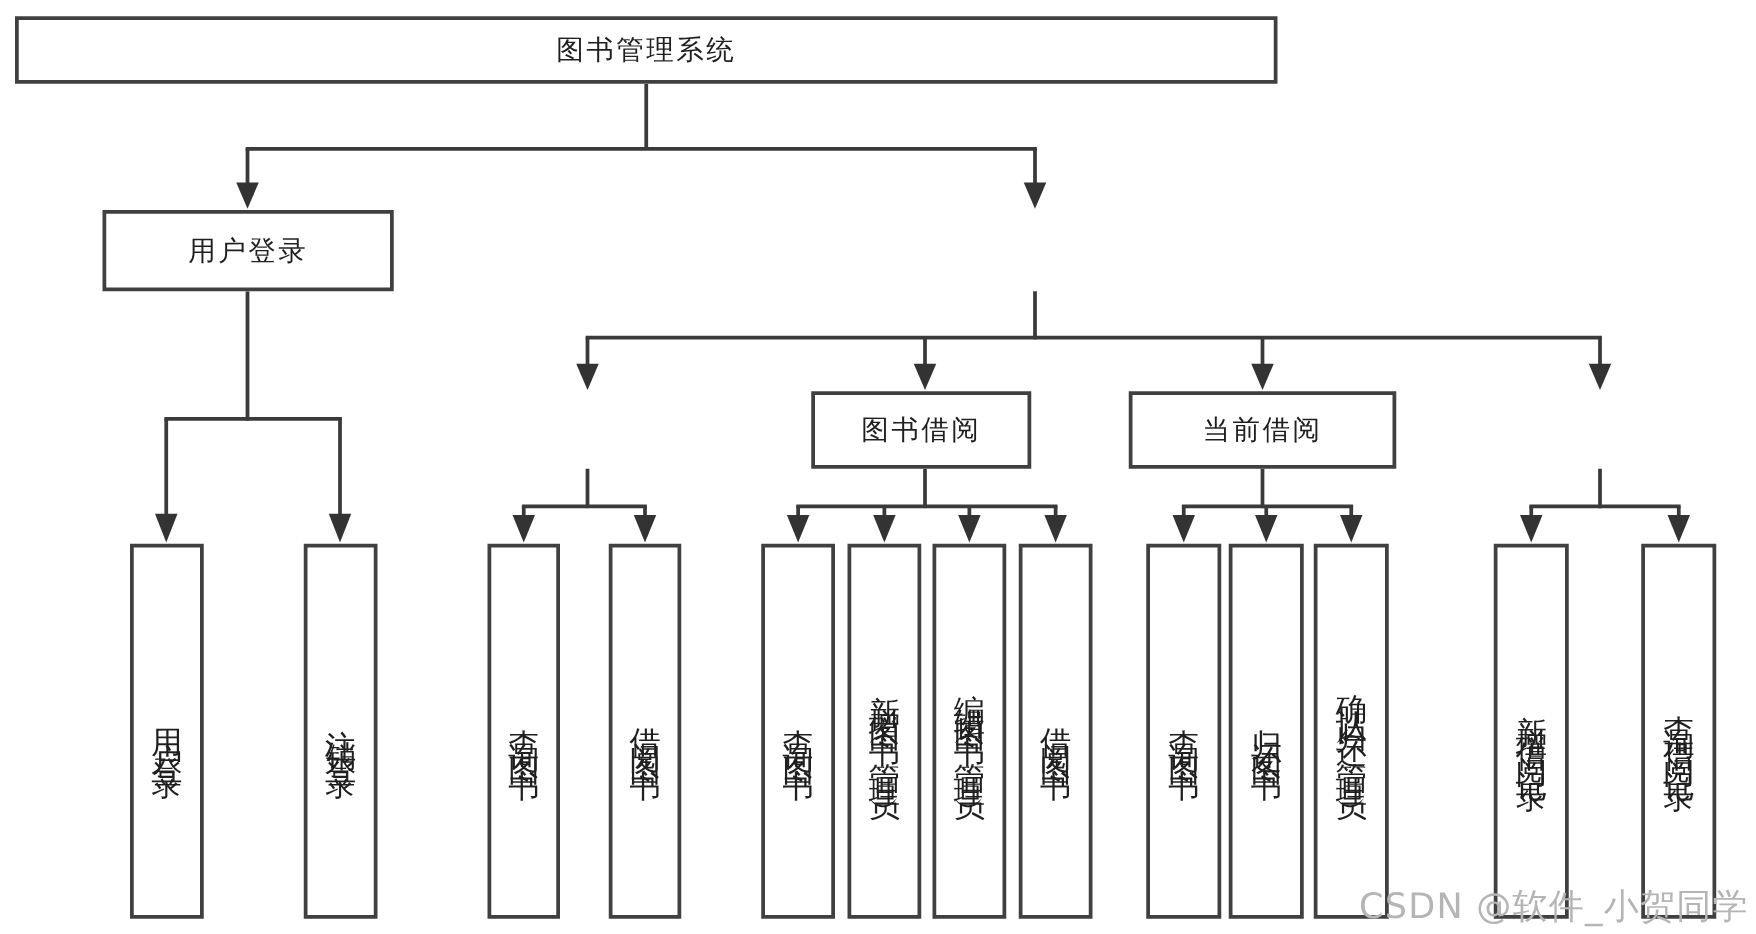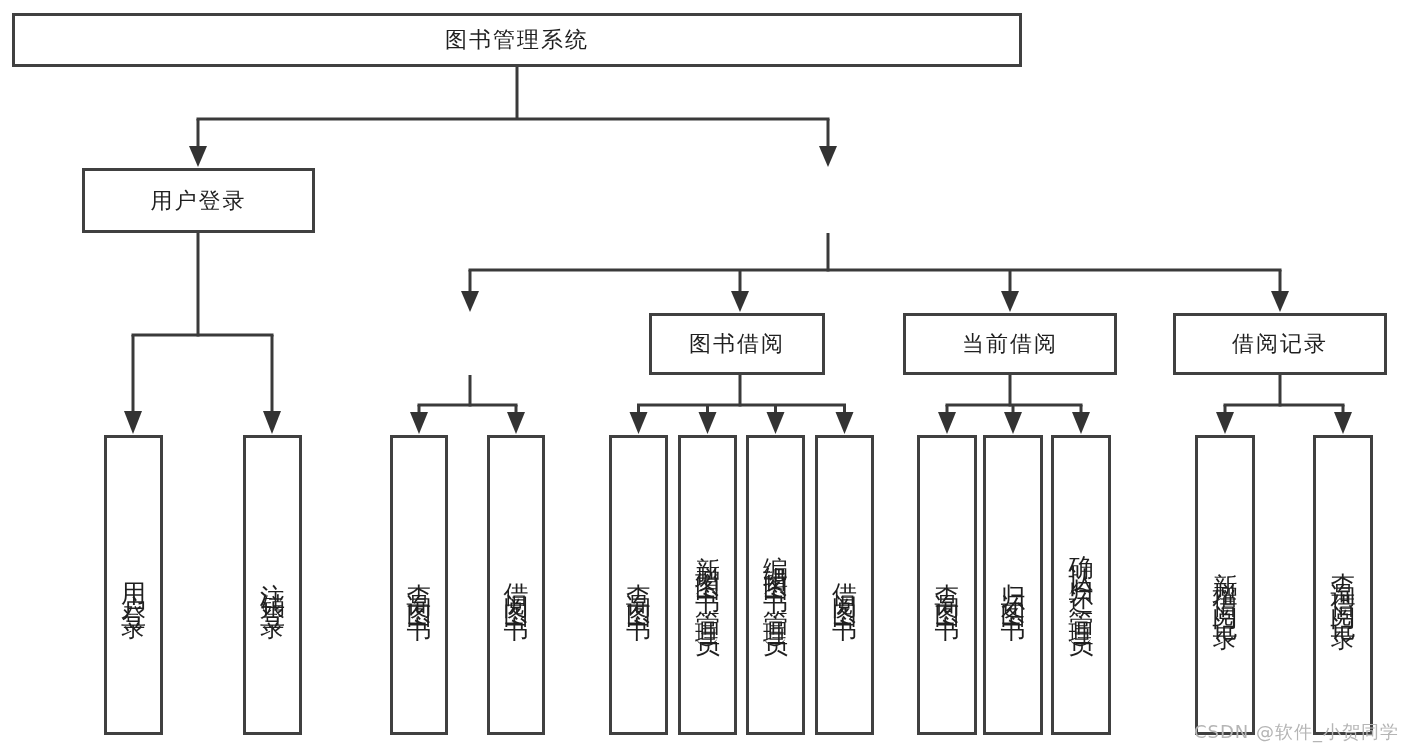--- a/index.html
+++ b/index.html
@@ -37,21 +37,21 @@
     font-size: 25px;
     line-height: 1;
     letter-spacing: 11px;
     color: #1f1f1f;
     white-space: nowrap;
   }
   #watermark {
     position: absolute;
     right: 6px;
     bottom: 3px;
-    font-size: 18px;
+    font-size: 28px;
     color: #b5b5b5;
     letter-spacing: 1px;
     z-index: 10;
     white-space: nowrap;
   }
 </style>
 </head>
 <body>
 
 <div id="canvas">
@@ -125,23 +125,20 @@
   <div class="box h" style="left:82px; top:168px; width:233px; height:65px;">
     <span>用户登录</span>
   </div>
 
   <div class="box h" style="left:633px; top:313px; width:176px; height:62px;margin-left:16px;">
     <span>图书借阅</span>
   </div>
   <div class="box h" style="left:903px; top:313px; width:214px; height:62px;justify-content:center;">
     <span>当前借阅</span>
   </div>
-  <div class="box h" style="left:1173px; top:313px; width:214px; height:62px;">
-    <span>借阅记录</span>
-  </div>
 
   <div class="box v" style="left:104px; top:435px; width:59px; height:300px;">
     <span>用户登录</span>
   </div>
   <div class="box v" style="left:243px; top:435px; width:59px; height:300px;">
     <span>注销登录</span>
   </div>
 
   <div class="box v" style="left:390px; top:435px; width:58px; height:300px;">
     <span>查询图书</span>

